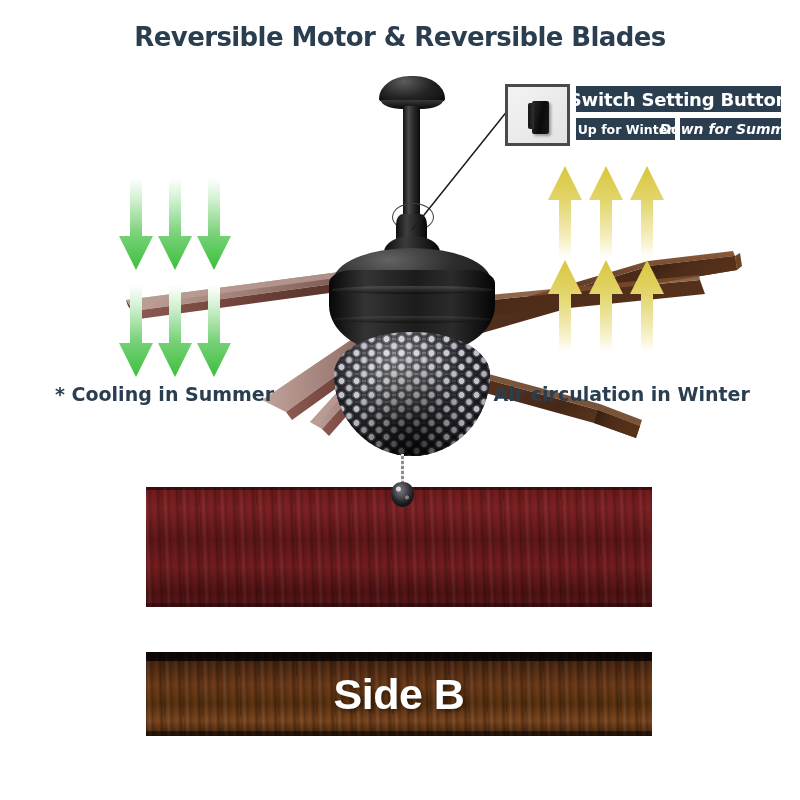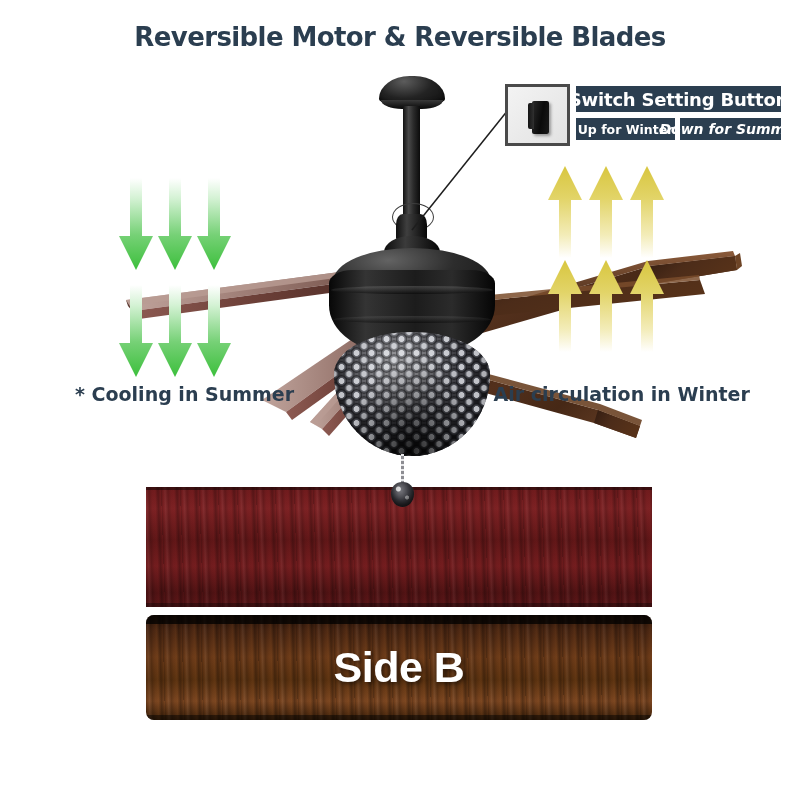--- a/index.html
+++ b/index.html
@@ -264,21 +264,21 @@
 
   
   .caption {
     position: absolute;
     font-family: "DejaVu Sans", sans-serif;
     font-size: 19px;
     font-weight: bold;
     color: #2b3e50;
     white-space: nowrap;
   }
-  #caption-summer { left: 55px; top: 383px; margin-left: 20px; }
+  #caption-summer { left: 55px; top: 383px; }
   #caption-winter { left: 477px; top: 383px; }
 
   
   .swatch {
     position: absolute;
     left: 146px;
     width: 506px;
     display: flex;
     align-items: center;
     justify-content: center;
@@ -298,29 +298,28 @@
     top: 487px;
     height: 120px;
     background:
       repeating-linear-gradient(88deg,
         rgba(0,0,0,.22) 0px, rgba(0,0,0,.03) 2px, rgba(255,255,255,.05) 4px,
         rgba(0,0,0,.16) 7px, rgba(0,0,0,.02) 10px, rgba(120,30,30,.10) 13px,
         rgba(0,0,0,.25) 16px, rgba(0,0,0,.04) 19px),
       linear-gradient(180deg,#6e1a1c 0%,#7e2224 18%,#5f1617 44%,#741d1f 66%,#4e1213 88%,#5a1618 100%);
   }
   #swatch-b {
-    top: 615px;
-    height: 105px;
+    top: 652px;
+    height: 84px;
     background:
       repeating-linear-gradient(88.5deg,
         rgba(0,0,0,.26) 0px, rgba(0,0,0,.04) 2px, rgba(255,255,255,.06) 4px,
         rgba(0,0,0,.18) 7px, rgba(0,0,0,.02) 10px, rgba(150,90,40,.12) 13px,
         rgba(0,0,0,.28) 16px, rgba(0,0,0,.05) 19px),
       linear-gradient(180deg,#2a1408 0%,#4a2612 14%,#6b3a18 40%,#58300f 62%,#7a4520 82%,#3c2009 100%);
-    border-radius: 8px;
   }
   .swatch-bevel {
     position: absolute;
     left: 0; top: 0;
     width: 100%; height: 100%;
     pointer-events: none;
     z-index: 2;
   }
   #swatch-a .swatch-bevel {
     background: linear-gradient(180deg, rgba(0,0,0,.45) 0 3px, transparent 3px),

